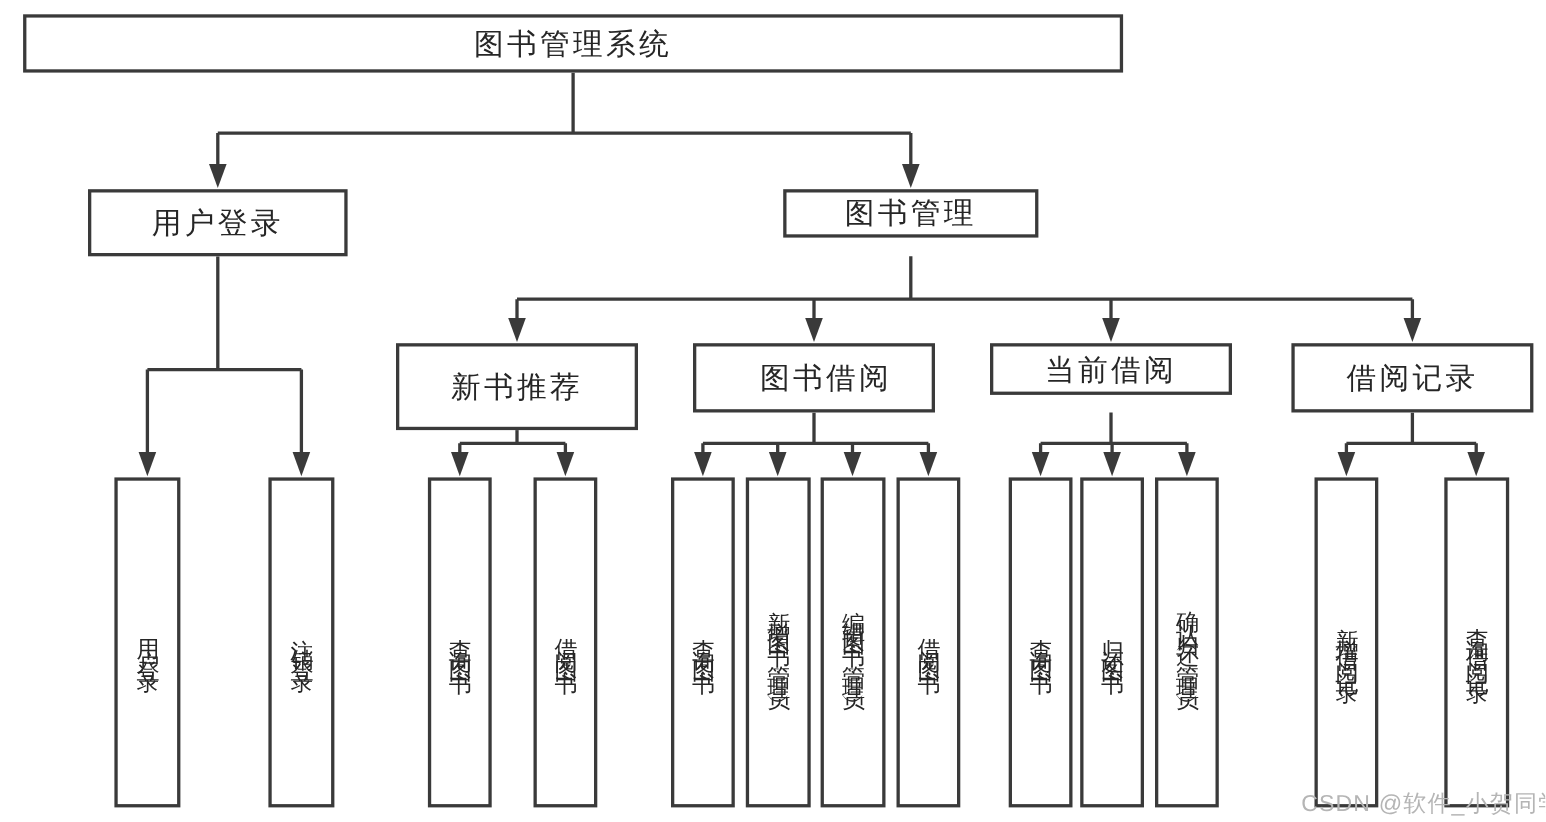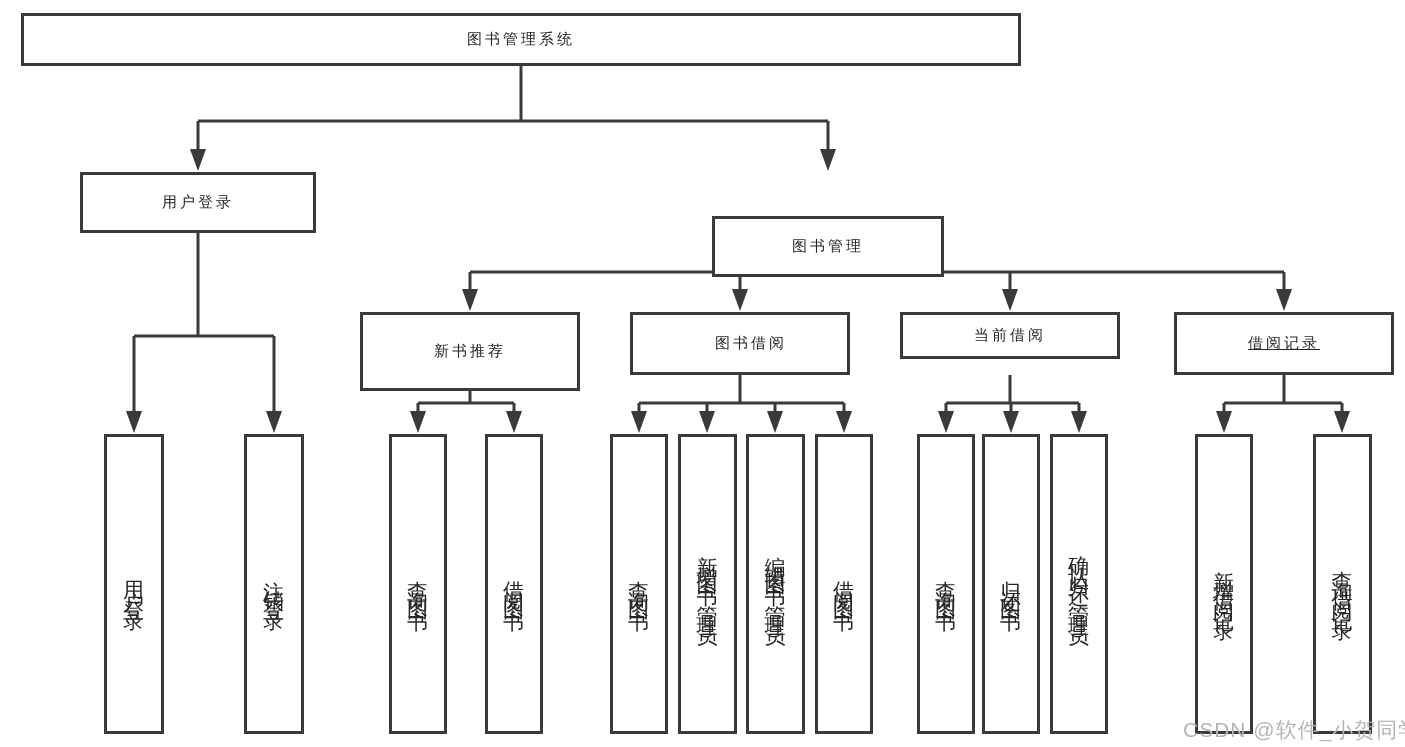--- a/index.html
+++ b/index.html
@@ -23,43 +23,43 @@
   }
   .box {
     position: absolute;
     box-sizing: border-box;
     background: #ffffff;
     border: 3px solid #3a3a3a;
     display: flex;
     align-items: center;
     justify-content: center;
     color: #262626;
-    font-size: 15px;
+    font-size: 27px;
     letter-spacing: 3px;
     text-align: center;
     white-space: nowrap;
   }
   .vbox {
     writing-mode: vertical-rl;
     text-orientation: mixed;
     letter-spacing: 10px;
     font-size: 21px;
     line-height: 1;
     white-space: normal;
   }
   
   #box-root        { left: 21px;   top: 13px;  width: 1000px; height: 53px; }
   
   #box-user-login  { left: 80px;   top: 172px; width: 236px;  height: 61px; }
-  #box-book-mgmt   { left: 712px;  top: 172px; width: 232px;  height: 61px; margin-top: 44px; }
+  #box-book-mgmt   { left: 712px;  top: 172px; width: 232px;  height: 44px; }
   
   #box-new-rec     { left: 360px;  top: 312px; width: 220px;  height: 79px; }
   #box-borrow      { left: 630px;  top: 312px; width: 220px;  height: 63px; padding-left: 22px; }
   #box-current     { left: 900px;  top: 312px; width: 220px;  height: 47px; }
-  #box-record      { left: 1174px; top: 312px; width: 220px;  height: 63px; text-decoration: underline; }
+  #box-record      { left: 1174px; top: 312px; width: 220px;  height: 63px; }
   
   .leaf { top: 434px; height: 300px; }
   #leaf-login        { left: 104px;  width: 60px; }
   #leaf-logout       { left: 244px;  width: 60px; }
   #leaf-rec-query    { left: 389px;  width: 58px; }
   #leaf-rec-borrow   { left: 485px;  width: 58px; }
   #leaf-bor-query    { left: 610px;  width: 58px; }
   #leaf-bor-add      { left: 678px;  width: 59px; }
   #leaf-bor-edit     { left: 746px;  width: 59px; }
   #leaf-bor-borrow   { left: 815px;  width: 58px; }

